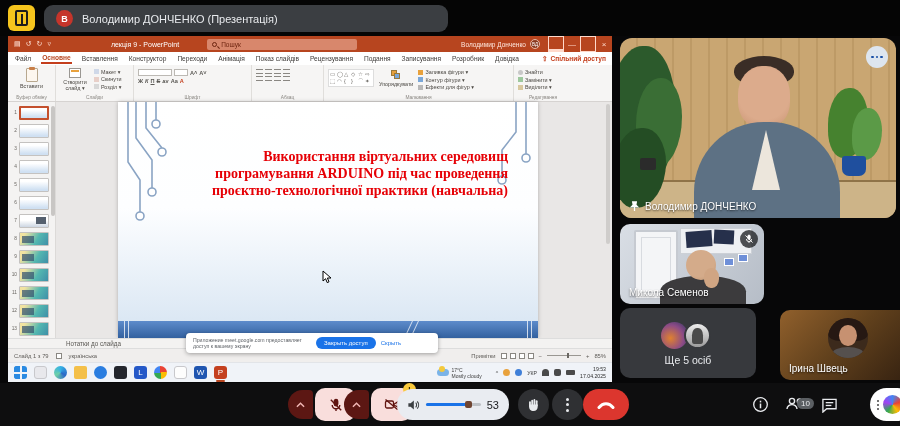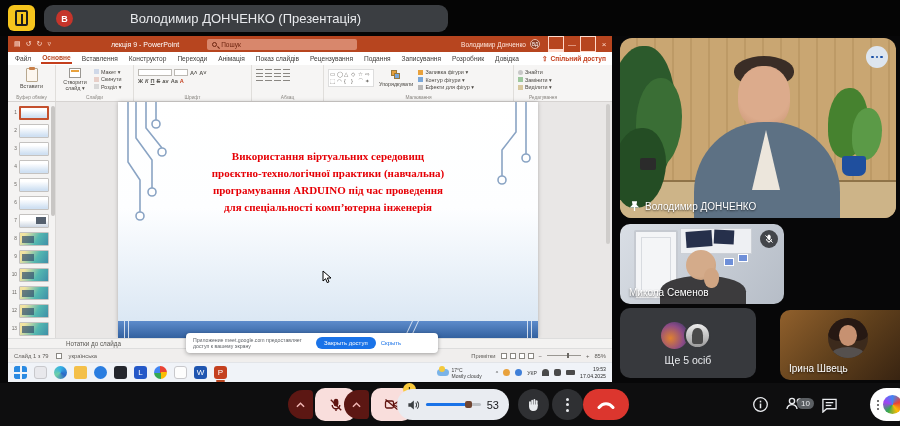--- a/index.html
+++ b/index.html
@@ -8,21 +8,21 @@
   .abs { position:absolute; }
   .cc { display:flex; align-items:center; justify-content:center; }
 
   
   .topbar { position:absolute; left:0; top:0; width:100%; height:36px; background:#050505; }
   .brand { position:absolute; left:8px; top:5px; width:27px; height:26px; background:#f6c51d; border-radius:6px; }
   .brand .glyph { position:absolute; left:7px; top:5px; width:13px; height:16px; border:2px solid #1c1c1c; border-radius:2px; }
   .brand .glyph:after { content:""; position:absolute; left:4px; top:2px; width:2px; height:12px; background:#1c1c1c; }
   .share-tab { position:absolute; left:44px; top:5px; width:404px; height:27px; background:#3b3e42; border-radius:9px; display:flex; align-items:center; gap:9px; padding:0 12px; }
   .tab-avatar { width:17px; height:17px; border-radius:50%; background:#c5352b; color:#fff; font-size:9px; font-weight:bold; }
-  .tab-title { color:#e8eaed; font-size:13px;margin-left:48px; }
+  .tab-title { color:#e8eaed; font-size:11px; }
 
   
   .share { position:absolute; left:8px; top:36px; width:604px; height:346px; background:#fff; overflow:hidden; }
 
   .ppt-titlebar { position:absolute; left:0; top:0; width:100%; height:16px; background:#b7451f; display:flex; align-items:center; color:#f3d5c8; font-size:7px; }
   .qat { display:flex; gap:5px; margin-left:6px; color:#ffe3d8; font-size:7px; }
   .ppt-doc-title { margin-left:60px; color:#fff; font-size:7px; white-space:nowrap; }
   .ppt-search { margin-left:28px; width:150px; height:11px; background:#d8876c; border-radius:2px; display:flex; align-items:center; gap:4px; padding:0 5px; color:#6e2510; font-size:6.5px; }
   .mini-lens { width:5px; height:5px; border:1px solid #6e2510; border-radius:50%; position:relative; flex:none;}
   .mini-lens:after { content:""; position:absolute; left:4px; top:4px; width:3px; height:1px; background:#6e2510; transform:rotate(45deg); }
@@ -68,21 +68,21 @@
   .thumb.sel { border:2px solid #c4502e; }
   .thumb.media { background:linear-gradient(180deg,#fff 45%,#cdd6e2 100%); position:relative; }
   .thumb.media:after { content:""; position:absolute; right:2px; top:2px; width:10px; height:7px; background:#55606e; }
   .thumb.teal { background:linear-gradient(120deg,#f2e3a0 15%,#53b7b0 60%,#3f8fa8 100%); position:relative; }
   .thumb.teal:after { content:""; position:absolute; left:2px; top:3px; width:12px; height:7px; background:#32506e; opacity:.7; }
   .tscroll { position:absolute; right:0; top:4px; width:4px; height:110px; background:#c8c6c4; border-radius:2px; }
 
   .slide { position:absolute; left:110px; top:0px; width:420px; height:236px; background:linear-gradient(180deg,#ffffff 0%,#fdfeff 45%,#e8f0f8 75%,#d6e4f2 100%); box-shadow:0 0 4px rgba(0,0,0,.25); }
   .slide-band { position:absolute; left:0; bottom:0; width:100%; height:17px; background:linear-gradient(180deg,#5d8bcb,#33619f); }
   .slide-band i { position:absolute; top:0; width:1px; height:100%; background:rgba(255,255,255,.75); }
-  .slide-title { position:absolute; left:30px; right:30px; top:46px; text-align:center; font-family:"Liberation Serif", serif; font-weight:bold; color:#e60006; font-size:11px; line-height:17px; }
+  .slide-title { position:absolute; left:30px; right:30px; top:46px; text-align:right; font-family:"Liberation Serif", serif; font-weight:bold; color:#e60006; font-size:14px; line-height:17px; }
   .ed-scroll { position:absolute; right:2px; top:2px; width:4px; height:140px; background:#cfcdcb; border-radius:2px; }
   .cursor { position:absolute; left:204px; top:168px; }
 
   .notesbar { position:absolute; left:0; top:302px; width:100%; height:10px; background:#f3f2f1; border-top:1px solid #ddd; font-size:6.3px; color:#5a5854; display:flex; align-items:center; padding-left:58px; }
   .statusbar { position:absolute; left:0; top:312px; width:100%; height:14px; background:#f0eeed; border-top:1px solid #ddd; display:flex; align-items:center; font-size:5.8px; color:#5f5c58; padding:0 6px; gap:7px; }
   .statusbar .right { margin-left:auto; display:flex; align-items:center; gap:5px; }
   .vics { display:flex; gap:3px; }
   .vics b { width:6px; height:6px; border:1px solid #8a8782; background:#fff; }
   .zoomline { width:34px; height:1px; background:#9a9792; position:relative; }
   .zoomline u { position:absolute; left:60%; top:-2px; width:2px; height:5px; background:#6a6762; }
@@ -121,21 +121,21 @@
     background:repeating-linear-gradient(90deg,#c9a672 0 16px,#bd9a66 16px 18px); }
   .main-tile .cab { position:absolute; left:0; bottom:0; width:100%; height:38px; background:#cdb488; border-top:2px solid #8f7348; }
   .blob { position:absolute; border-radius:55% 45% 60% 40%; }
   .p-head { position:absolute; left:118px; top:28px; width:52px; height:62px; background:radial-gradient(circle at 50% 45%,#dcab8c 60%,#c6916f 100%); border-radius:46% 46% 42% 42%; z-index:2; }
   .p-hair { position:absolute; left:114px; top:18px; width:60px; height:30px; background:#3a2d26; border-radius:50% 50% 45% 45%; z-index:1; }
   .p-body { position:absolute; left:74px; top:84px; width:146px; height:100px; background:#5d7184; border-radius:48% 48% 0 0 / 70% 70% 0 0; z-index:2; }
   .p-shirt { position:absolute; left:132px; top:92px; width:28px; height:60px; background:#ece6dc; clip-path:polygon(50% 0,100% 100%,0 100%); z-index:3; }
   .menu-dots { position:absolute; top:8px; right:8px; width:22px; height:22px; border-radius:50%; background:rgba(222,234,250,.92); display:flex; align-items:center; justify-content:center; gap:2px; z-index:4; }
   .menu-dots i { width:2.5px; height:2.5px; border-radius:50%; background:#174ea6; }
 
-  .tile-a { left:620px; top:224px; width:164px; height:80px; background:linear-gradient(125deg,#d9dee5 0%,#b6bdc7 100%); }
+  .tile-a { left:620px; top:224px; width:144px; height:80px; background:linear-gradient(125deg,#d9dee5 0%,#b6bdc7 100%); }
   .door { position:absolute; left:14px; top:6px; width:44px; height:70px; background:#f4f5f7; border:2px solid #c6cad1; border-radius:2px; }
   .door:after { content:""; position:absolute; left:5px; top:5px; right:5px; bottom:5px; border:1px solid #d8dbe0; }
   .board { position:absolute; left:60px; top:4px; width:72px; height:26px; background:#eef0f3; border:1px solid #ccd0d6; }
   .scr { position:absolute; background:#26304b; }
   .poster { position:absolute; width:10px; height:8px; background:#6e8fd8; border:1px solid #fff; }
   .m-head { position:absolute; left:66px; top:26px; width:30px; height:30px; border-radius:50%; background:radial-gradient(circle at 45% 40%,#d4ab8a 60%,#bb8f6c 100%); z-index:2; }
   .m-hand { position:absolute; left:84px; top:44px; width:15px; height:20px; border-radius:45%; background:#d0a583; z-index:3; }
   .m-body { position:absolute; left:40px; top:52px; width:86px; height:34px; background:#3c3b3d; border-radius:45% 45% 0 0; z-index:1; }
 
   .tile-b { left:760px; top:224px; width:136px; height:80px; background:radial-gradient(circle at 42% 40%,#7c4a3e 0%,#5c342c 45%,#3c221e 100%); }
@@ -451,23 +451,22 @@
             <path d="M40 0 V52"></path>
           </g>
           <g fill="#fff" stroke="#8aa4c4" stroke-width="1.6">
             <circle cx="16" cy="78" r="4"></circle>
               <circle cx="40" cy="56" r="4"></circle>
           </g>
         </svg>
 
         <div class="slide-title">
           <div>Використання віртуальних середовищ</div>
+          <div>програмування ARDUINO під час проведення</div>
           <div>проєктно-технологічної практики (навчальна)</div>
-          <div>програмування ARDUINO під час проведення</div>
-          <div>для спеціальності комп’ютерна інженерія</div>
         </div>
 
         <div class="slide-band">
           <i style="left:6px;"></i>
             <i style="left:10px;"></i>
           <i style="left:290px; transform:skewX(-25deg);"></i>
             <i style="left:296px; transform:skewX(-25deg);"></i>
           <i style="right:10px;"></i>
             <i style="right:6px;"></i>
         </div>

